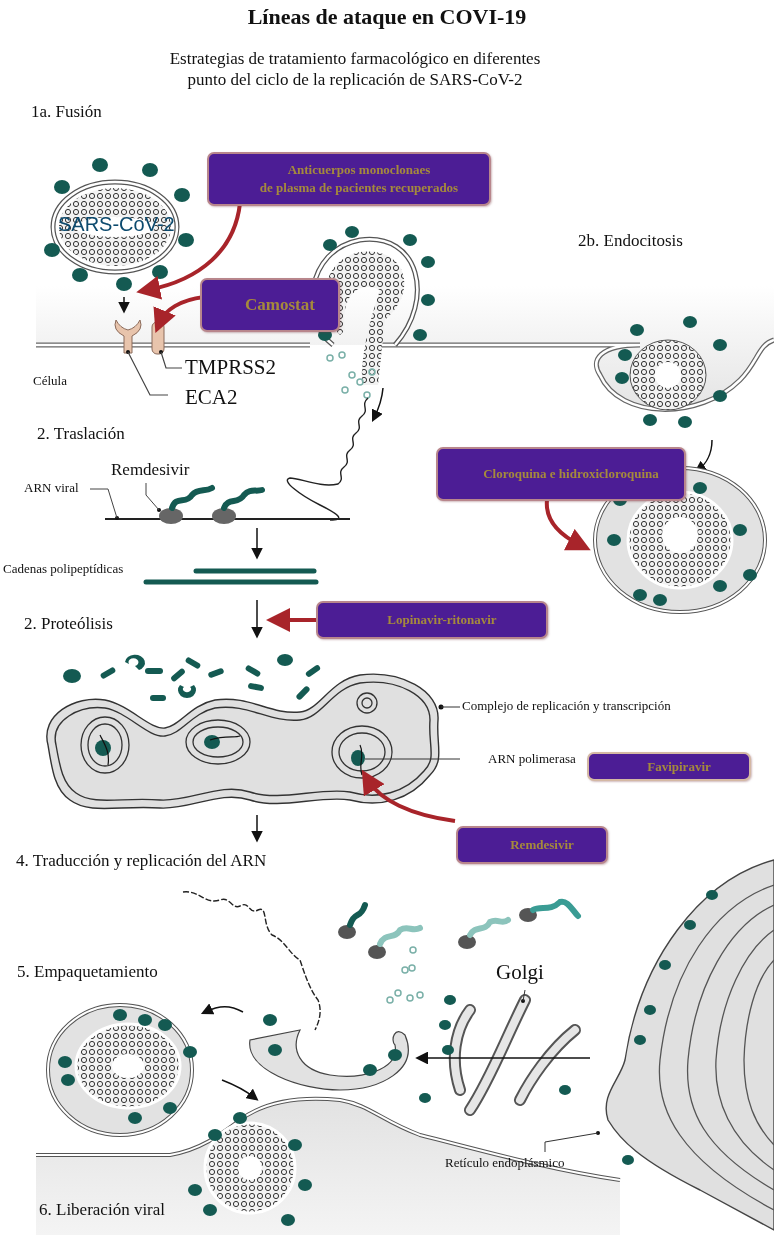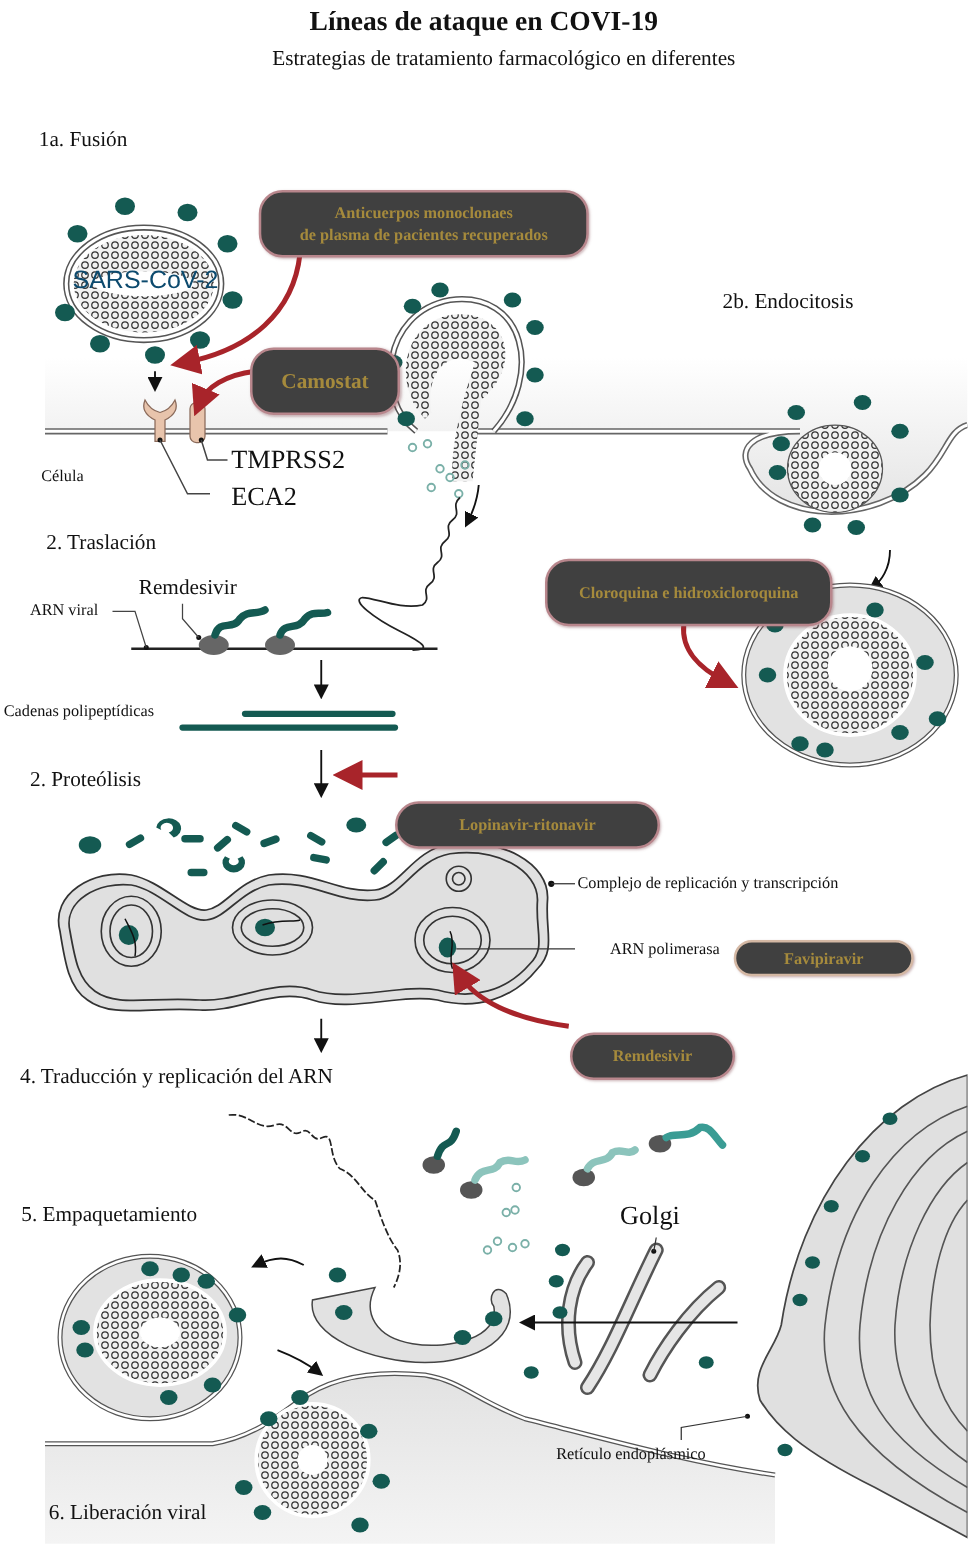--- a/index.html
+++ b/index.html
@@ -1,24 +1,24 @@
 <!DOCTYPE html>
 <html><head>
 <meta charset="utf-8">
 <style>
   html, body { margin:0; padding:0; background:#ffffff; }
   body { width:774px; height:1251px; position:relative; overflow:hidden; font-family:"Liberation Serif", serif; color:#111; }
   .abs { position:absolute; }
   .title { left:0; width:774px; top:4px; text-align:center; font-weight:bold; font-size:22px; }
-  .subtitle { left:0; width:710px; top:36px; text-align:center; font-size:17px; line-height:21px;padding-left:48px; }
+  .subtitle { left:0; width:710px; top:48px; text-align:center; font-size:17px; line-height:21px; }
   .step { font-size:17px; white-space:nowrap; }
   .lbl { font-size:13px; white-space:nowrap; }
   .lbl-big { font-size:21px; white-space:nowrap; }
-  .drug { position:absolute; background:#404040; border:2px solid #b8868c; border-radius:19px; box-shadow:1px 1px 2px rgba(120,60,70,0.35);
-          color:#a58a3c; font-weight:bold; display:flex; align-items:center; justify-content:center; text-align:center; font-size:14px; line-height:20px; }
+  .drug { position:absolute; background:#4c1d95; border:2px solid #b8868c; border-radius:7px; box-shadow:1px 1px 2px rgba(120,60,70,0.35);
+          color:#a58a3c; font-weight:bold; display:flex; align-items:center; justify-content:center; text-align:center; font-size:14px; line-height:20px;padding-left:20px; }
   .drug.fav { border-color:#d4b8a4; }
   svg#art { position:absolute; left:0; top:0; }
 </style>
 </head>
 <body>
 
 <svg id="art" width="774" height="1251" viewBox="0 0 774 1251">
   <defs>
     <linearGradient id="cellGrad" x1="0" y1="0" x2="0" y2="1">
       <stop offset="0" stop-color="#ffffff"></stop>
@@ -317,20 +317,21 @@
       <ellipse cx="628" cy="1160" rx="6" ry="5"></ellipse>
     </g>
     <circle cx="598" cy="1133" r="2" fill="#111"></circle>
     <path d="M598,1133 L545,1142 L545,1152" stroke="#333" stroke-width="1" fill="none"></path>
   </g>
 </svg>
 
 <div class="abs title">Líneas de ataque en COVI-19</div>
 <div class="abs subtitle">
   <div>Estrategias de tratamiento farmacológico en diferentes</div>
+  <div>punto del ciclo de la replicación de SARS-CoV-2</div>
 </div>
 
 <div class="abs step" style="left:31px; top:102px;">1a. Fusión</div>
 <div class="abs step" style="left:578px; top:231px;">2b. Endocitosis</div>
 <div class="abs step" style="left:37px; top:424px;">2. Traslación</div>
 <div class="abs step" style="left:24px; top:614px;">2. Proteólisis</div>
 <div class="abs step" style="left:16px; top:851px;">4.  Traducción y replicación del ARN</div>
 <div class="abs step" style="left:17px; top:962px;">5. Empaquetamiento</div>
 <div class="abs step" style="left:39px; top:1200px;">6. Liberación viral</div>
 
@@ -351,21 +352,21 @@
     <div>Anticuerpos monoclonaes</div>
     <div>de plasma de pacientes recuperados</div>
   </div>
 </div>
 <div class="drug" style="left:200px; top:278px; width:116px; height:50px; font-size:17px;">
   <span>Camostat</span>
 </div>
 <div class="drug" style="left:436px; top:447px; width:226px; height:50px; font-size:13px;">
   <span>Cloroquina e hidroxicloroquina</span>
 </div>
-<div class="drug" style="left:316px; top:601px; width:208px; height:34px; font-size:13px;margin-top:40px;">
+<div class="drug" style="left:316px; top:601px; width:208px; height:34px; font-size:13px;">
   <span>Lopinavir-ritonavir</span>
 </div>
 <div class="drug fav" style="left:587px; top:752px; width:140px; height:25px; font-size:13px;">
   <span>Favipiravir</span>
 </div>
 <div class="drug" style="left:456px; top:826px; width:128px; height:34px; font-size:13px;">
   <span>Remdesivir</span>
 </div>
 
 </body></html>

